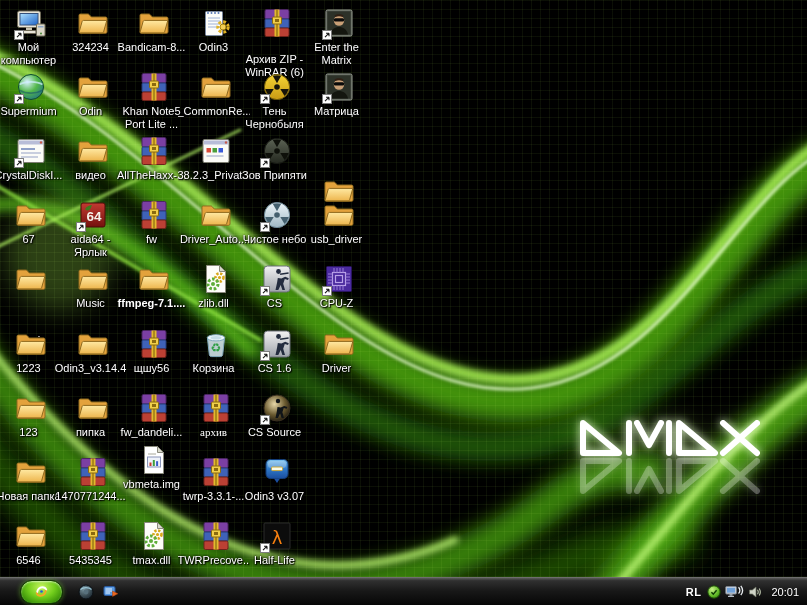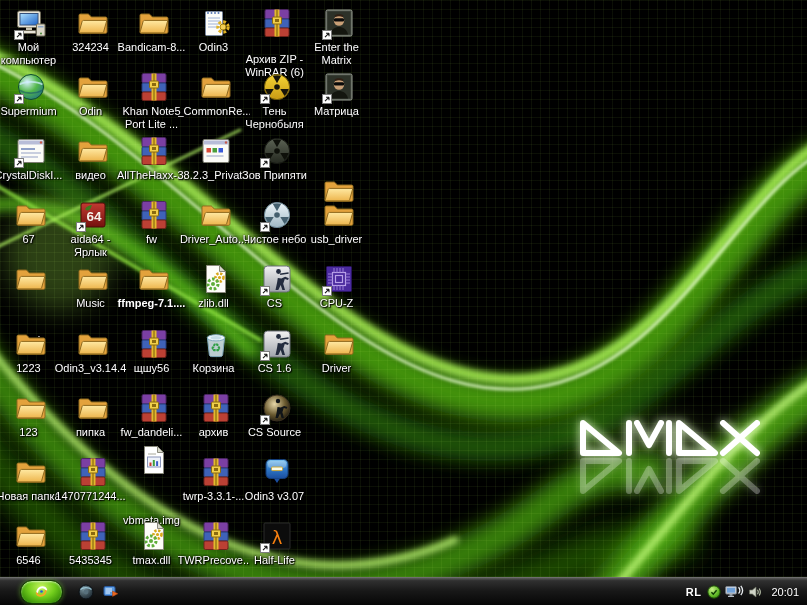--- a/index.html
+++ b/index.html
@@ -758,21 +758,21 @@
               <rect x="4" y="12" width="24" height="9" rx="1" fill="#3f62b8" stroke="#263c78"></rect>
               <rect x="4" y="21" width="24" height="8.5" rx="1.5" fill="#bb4034" stroke="#6e221a"></rect>
               <rect x="13.5" y="2.5" width="5" height="27" fill="#e3b82e"></rect>
               <rect x="15.4" y="2.5" width="1.2" height="27" fill="#8a6a10"></rect>
               <rect x="11.5" y="10" width="9" height="7" rx="1" fill="#f1cf49" stroke="#8a6a10"></rect>
               <rect x="14" y="12" width="4" height="3" fill="#8a6a10"></rect>
             </svg>
           </span>
     <span class="di-label">fw_dandeli...</span>
   </div>
-        <div class="di" style="left: 185px; top: 392px;">
+        <div class="di" style="left: 185px; top: 392px; font-family: Liberation Serif, serif;">
     <span class="di-glyph">
             <svg viewBox="0 0 32 32">
               <rect x="4" y="2.5" width="24" height="9.5" rx="1.5" fill="#7b3fa3" stroke="#4a2560"></rect>
               <rect x="4" y="12" width="24" height="9" rx="1" fill="#3f62b8" stroke="#263c78"></rect>
               <rect x="4" y="21" width="24" height="8.5" rx="1.5" fill="#bb4034" stroke="#6e221a"></rect>
               <rect x="13.5" y="2.5" width="5" height="27" fill="#e3b82e"></rect>
               <rect x="15.4" y="2.5" width="1.2" height="27" fill="#8a6a10"></rect>
               <rect x="11.5" y="10" width="9" height="7" rx="1" fill="#f1cf49" stroke="#8a6a10"></rect>
               <rect x="14" y="12" width="4" height="3" fill="#8a6a10"></rect>
             </svg>
@@ -822,21 +822,21 @@
               <rect x="4" y="12" width="24" height="9" rx="1" fill="#3f62b8" stroke="#263c78"></rect>
               <rect x="4" y="21" width="24" height="8.5" rx="1.5" fill="#bb4034" stroke="#6e221a"></rect>
               <rect x="13.5" y="2.5" width="5" height="27" fill="#e3b82e"></rect>
               <rect x="15.4" y="2.5" width="1.2" height="27" fill="#8a6a10"></rect>
               <rect x="11.5" y="10" width="9" height="7" rx="1" fill="#f1cf49" stroke="#8a6a10"></rect>
               <rect x="14" y="12" width="4" height="3" fill="#8a6a10"></rect>
             </svg>
           </span>
     <span class="di-label">1470771244...</span>
   </div>
-        <div class="di" style="left: 123px; top: 444px; gap: 36px;">
+        <div class="di" style="left: 123px; top: 444px;">
     <span class="di-glyph">
             <svg viewBox="0 0 32 32">
               <path d="M6.5 2.5h13l6 6V29.5h-19z" fill="#ffffff" stroke="#8a8a7d"></path>
               <path d="M19.5 2.5l6 6h-6z" fill="#d9d9cb" stroke="#8a8a7d"></path>
               <rect x="9.5" y="13" width="13" height="10" fill="#eef2fa" stroke="#8a94b8"></rect>
               <rect x="11.5" y="18.5" width="2" height="3.5" fill="#c8392e"></rect>
               <rect x="14.8" y="16" width="2" height="6" fill="#3f9e3a"></rect>
               <rect x="18.1" y="17.2" width="2" height="4.8" fill="#3a5ac8"></rect>
               <path d="M10 10h8" stroke="#a8a89a"></path>
             </svg>

